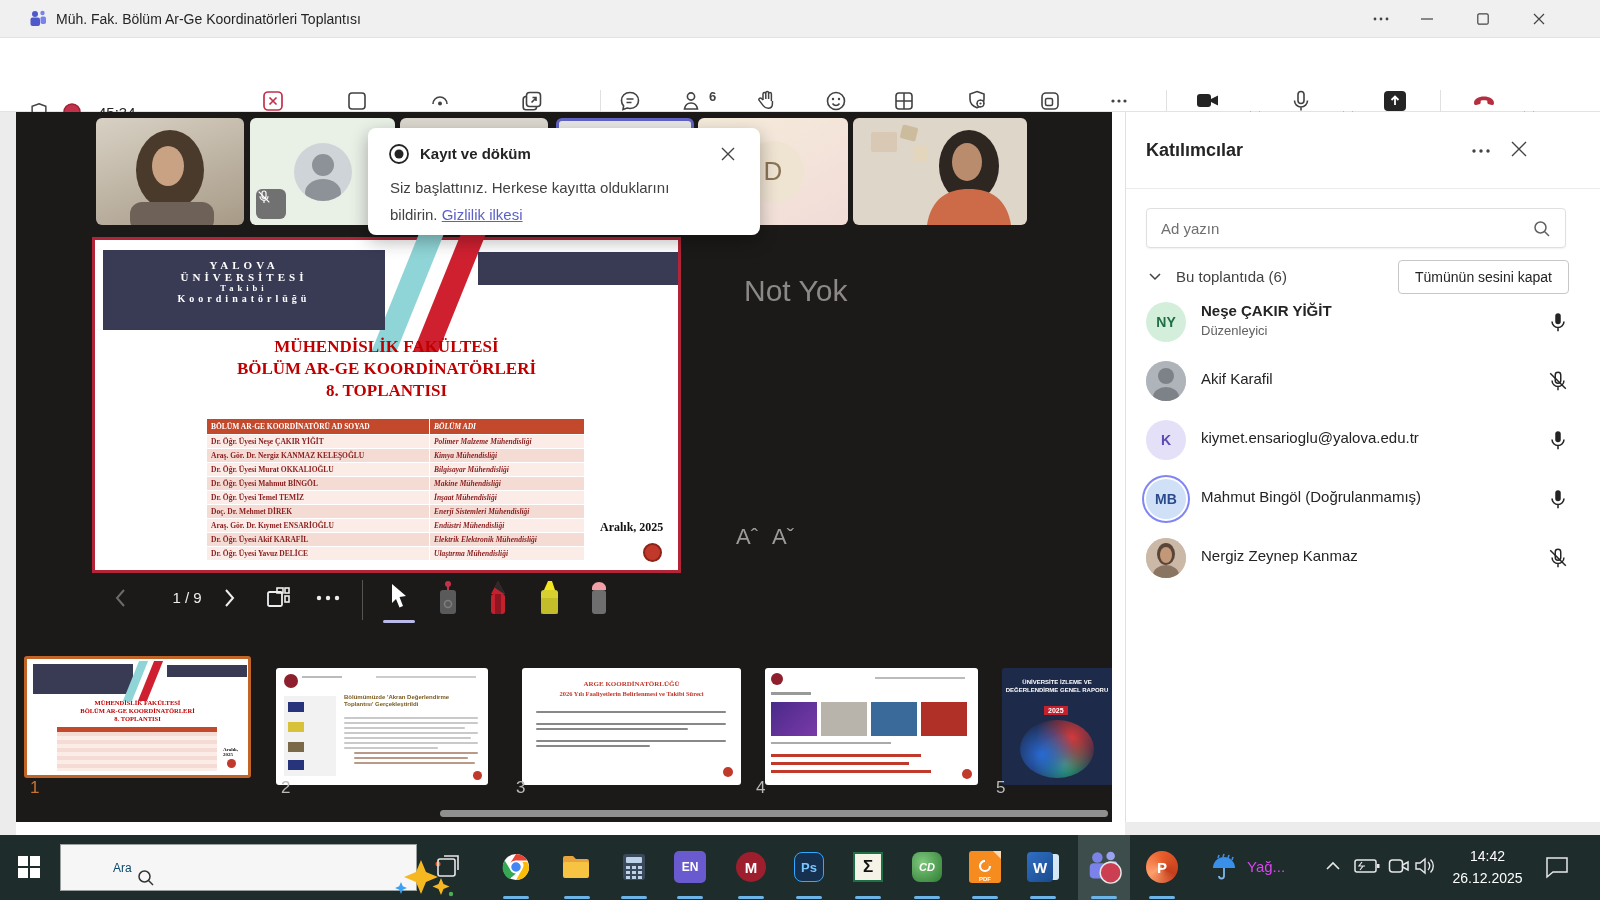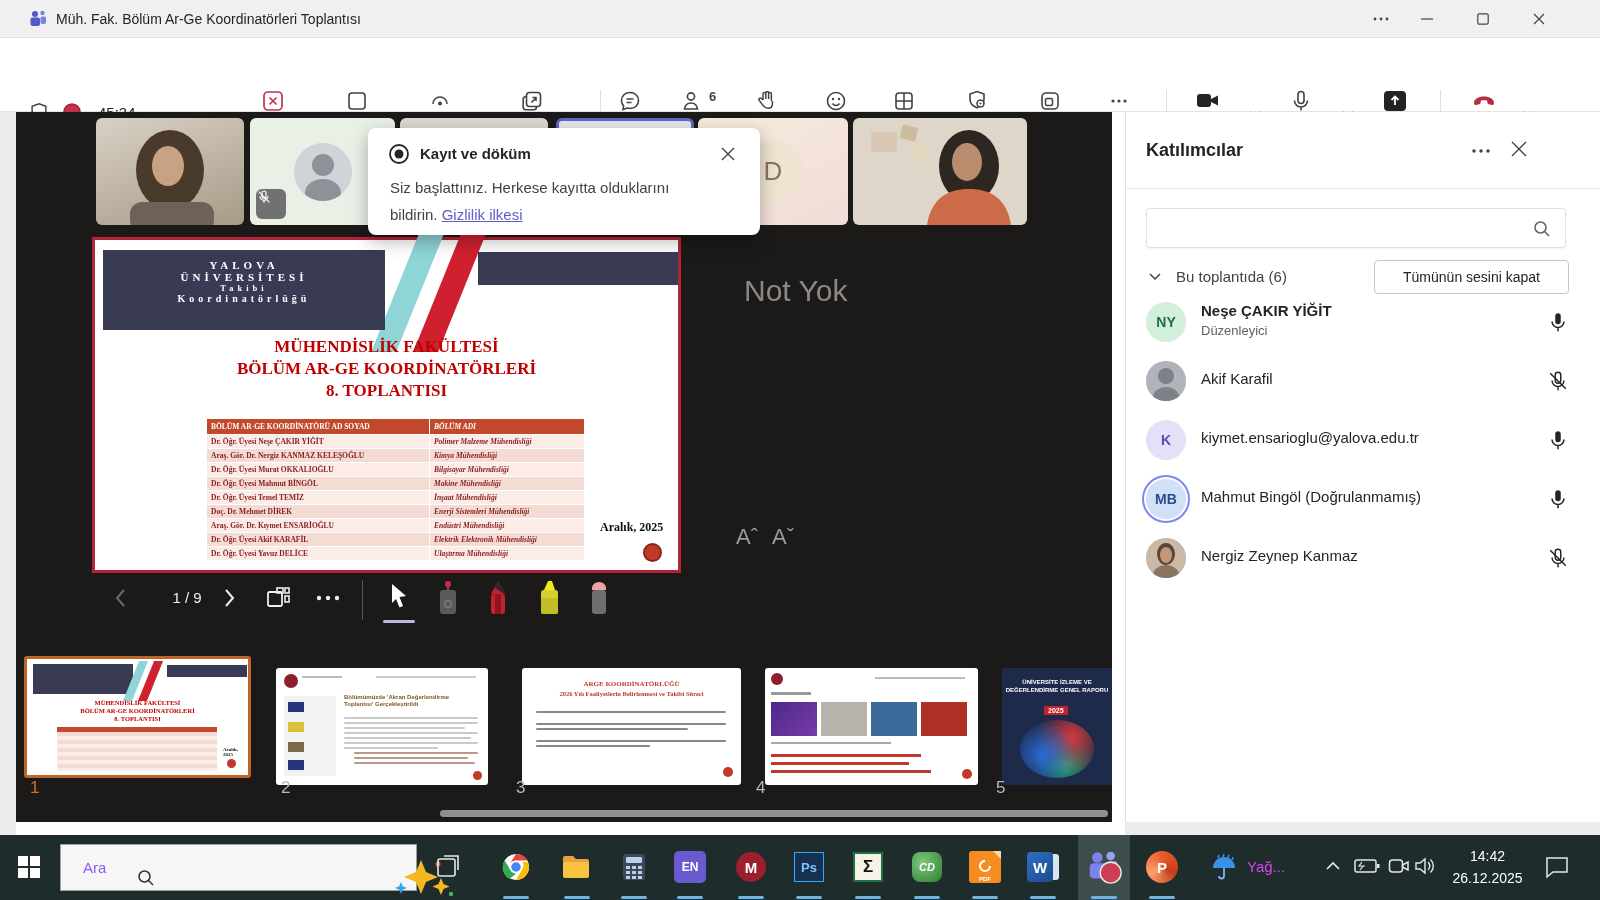--- a/index.html
+++ b/index.html
@@ -62,33 +62,33 @@
 
   
   .panel{position:absolute;left:1125px;top:112px;width:475px;height:710px;background:#fff;border-left:1px solid #e0e0e0}
   .panel-title{position:absolute;left:20px;top:28px;font-size:18px;font-weight:bold;color:#242424}
   .panel-divider{position:absolute;left:0;top:76px;width:475px;height:1px;background:#ececec}
   .searchbox{position:absolute;left:20px;top:96px;width:420px;height:40px;background:#fff;border:1px solid #e0e0e0;border-radius:4px;box-shadow:0 1px 2px rgba(0,0,0,.06)}
   .searchbox input{position:absolute;left:14px;top:0;width:360px;height:38px;border:none;outline:none;font-size:15px;color:#242424;background:transparent;font-family:"Liberation Sans",sans-serif}
   .searchbox input::placeholder{color:#707070}
   .section-row{position:absolute;left:0px;top:146px;width:475px;height:40px}
   .section-lbl{position:absolute;left:50px;top:10px;font-size:15px;color:#424242}
-  .muteall{position:absolute;right:32px;top:2px;height:34px;padding:0 28px;background:#fff;border:1px solid #c7c7c7;border-radius:4px;font-size:14px;color:#242424;display:flex;align-items:center}
+  .muteall{position:absolute;right:32px;top:2px;height:34px;padding:0 16px;background:#fff;border:1px solid #c7c7c7;border-radius:4px;font-size:14px;color:#242424;display:flex;align-items:center}
   .prow{position:absolute;left:0;width:475px;height:59px}
   .avatar{position:absolute;left:20px;top:9px;width:40px;height:40px;border-radius:50%;display:flex;align-items:center;justify-content:center;font-size:14px;font-weight:bold}
   .pname{position:absolute;left:75px;top:18px;font-size:15px;color:#242424;white-space:nowrap}
   .pname.two{top:9px}
   .psub{position:absolute;left:75px;top:30px;font-size:13px;color:#616161}
   .pmic{position:absolute;right:32px;top:17px}
   .ring{box-shadow:0 0 0 2px #fff,0 0 0 4px #7f85f5}
 
   
   .taskbar{position:absolute;left:0;top:835px;width:1600px;height:65px;background:#1e2c2c}
   .tb-search{position:absolute;left:60px;top:9px;width:357px;height:47px;background:#f6f6f6;border:1px solid #9aa0a0;display:flex;align-items:center}
-  .tb-search .ph{margin-left:22px;font-size:15px;color:#8b5cf6}
+  .tb-search .ph{margin-left:52px;font-size:12px;color:#0c4a6e}
   .appico{position:absolute;top:13px;width:38px;height:38px;display:flex;align-items:center;justify-content:center}
   .ul{position:absolute;top:61px;width:26px;height:3px;background:#6cb3e8;border-radius:2px}
   .teams-hl{position:absolute;left:1078px;top:0;width:52px;height:65px;background:#3d4d4c}
   .tray-txt{color:#d946ef;font-size:15px;position:absolute}
   .clock{position:absolute;left:1440px;top:10px;width:95px;text-align:center;color:#fff;font-size:14px;line-height:22px}
 
   
   .notif{position:absolute;left:368px;top:128px;width:392px;height:107px;background:#fff;border-radius:8px;box-shadow:0 6px 18px rgba(0,0,0,.3)}
   .notif-title{position:absolute;left:52px;top:17px;font-size:15px;font-weight:600;color:#242424}
   .notif-body{position:absolute;left:22px;top:46px;width:330px;font-size:15px;line-height:27px;color:#424242}
@@ -537,20 +537,21 @@
       <circle cx="3" cy="3" r="1.7" fill="#424242"></circle>
         <circle cx="10" cy="3" r="1.7" fill="#424242"></circle>
         <circle cx="17" cy="3" r="1.7" fill="#424242"></circle>
     </svg>
     <svg class="abs" style="left:384px;top:28px" width="18" height="18" viewBox="0 0 18 18">
       <path d="M2 2l14 14M16 2L2 16" stroke="#424242" stroke-width="1.4"></path>
     </svg>
     <div class="panel-divider"></div>
 
     <div class="searchbox">
+      <input type="text" placeholder="Ad yazın" style="">
       <svg class="abs" style="right:14px;top:11px" width="18" height="18" viewBox="0 0 18 18">
         <circle cx="7.5" cy="7.5" r="5.5" fill="none" stroke="#616161" stroke-width="1.5"></circle>
           <line x1="11.8" y1="11.8" x2="16" y2="16" stroke="#616161" stroke-width="1.5"></line>
       </svg>
     </div>
 
     <div class="section-row">
       <svg class="abs" style="left:22px;top:14px" width="14" height="9" viewBox="0 0 14 9">
           <path d="M2 2l5 5 5-5" fill="none" stroke="#424242" stroke-width="1.5"></path>
         </svg>
@@ -706,21 +707,21 @@
       <span style="color:#fff;font-size:12px;font-weight:bold">EN</span>
     </div>
       <div class="ul" style="left:677px"></div>
 
     <div class="appico" style="left:732px">
       <div style="width:30px;height:30px;border-radius:50%;background:#9d1f2e;display:flex;align-items:center;justify-content:center;color:#fff;font-weight:bold;font-size:15px">M</div>
     </div>
       <div class="ul" style="left:738px"></div>
 
     <div class="appico" style="left:790px">
-      <div style="width:30px;height:30px;border-radius:0;background:#16304f;border:1.5px solid #31a8ff;display:flex;align-items:center;justify-content:center;color:#7cc6ff;font-weight:bold;font-size:13px">Ps</div>
+      <div style="width:30px;height:30px;border-radius:8px;background:#16304f;border:1.5px solid #31a8ff;display:flex;align-items:center;justify-content:center;color:#7cc6ff;font-weight:bold;font-size:13px">Ps</div>
     </div>
       <div class="ul" style="left:796px"></div>
 
     <div class="appico" style="left:849px">
       <div style="width:30px;height:30px;background:#f5f3e8;border:2.5px solid #1e7145;display:flex;align-items:center;justify-content:center;color:#111;font-weight:bold;font-size:17px">Σ</div>
     </div>
       <div class="ul" style="left:855px"></div>
 
     <div class="appico" style="left:908px">
       <div style="width:30px;height:30px;border-radius:8px;background:radial-gradient(circle at 35% 35%,#7ec87e,#2e7d32);display:flex;align-items:center;justify-content:center;color:#fff;font-weight:bold;font-size:11px;font-style:italic">CD</div>

